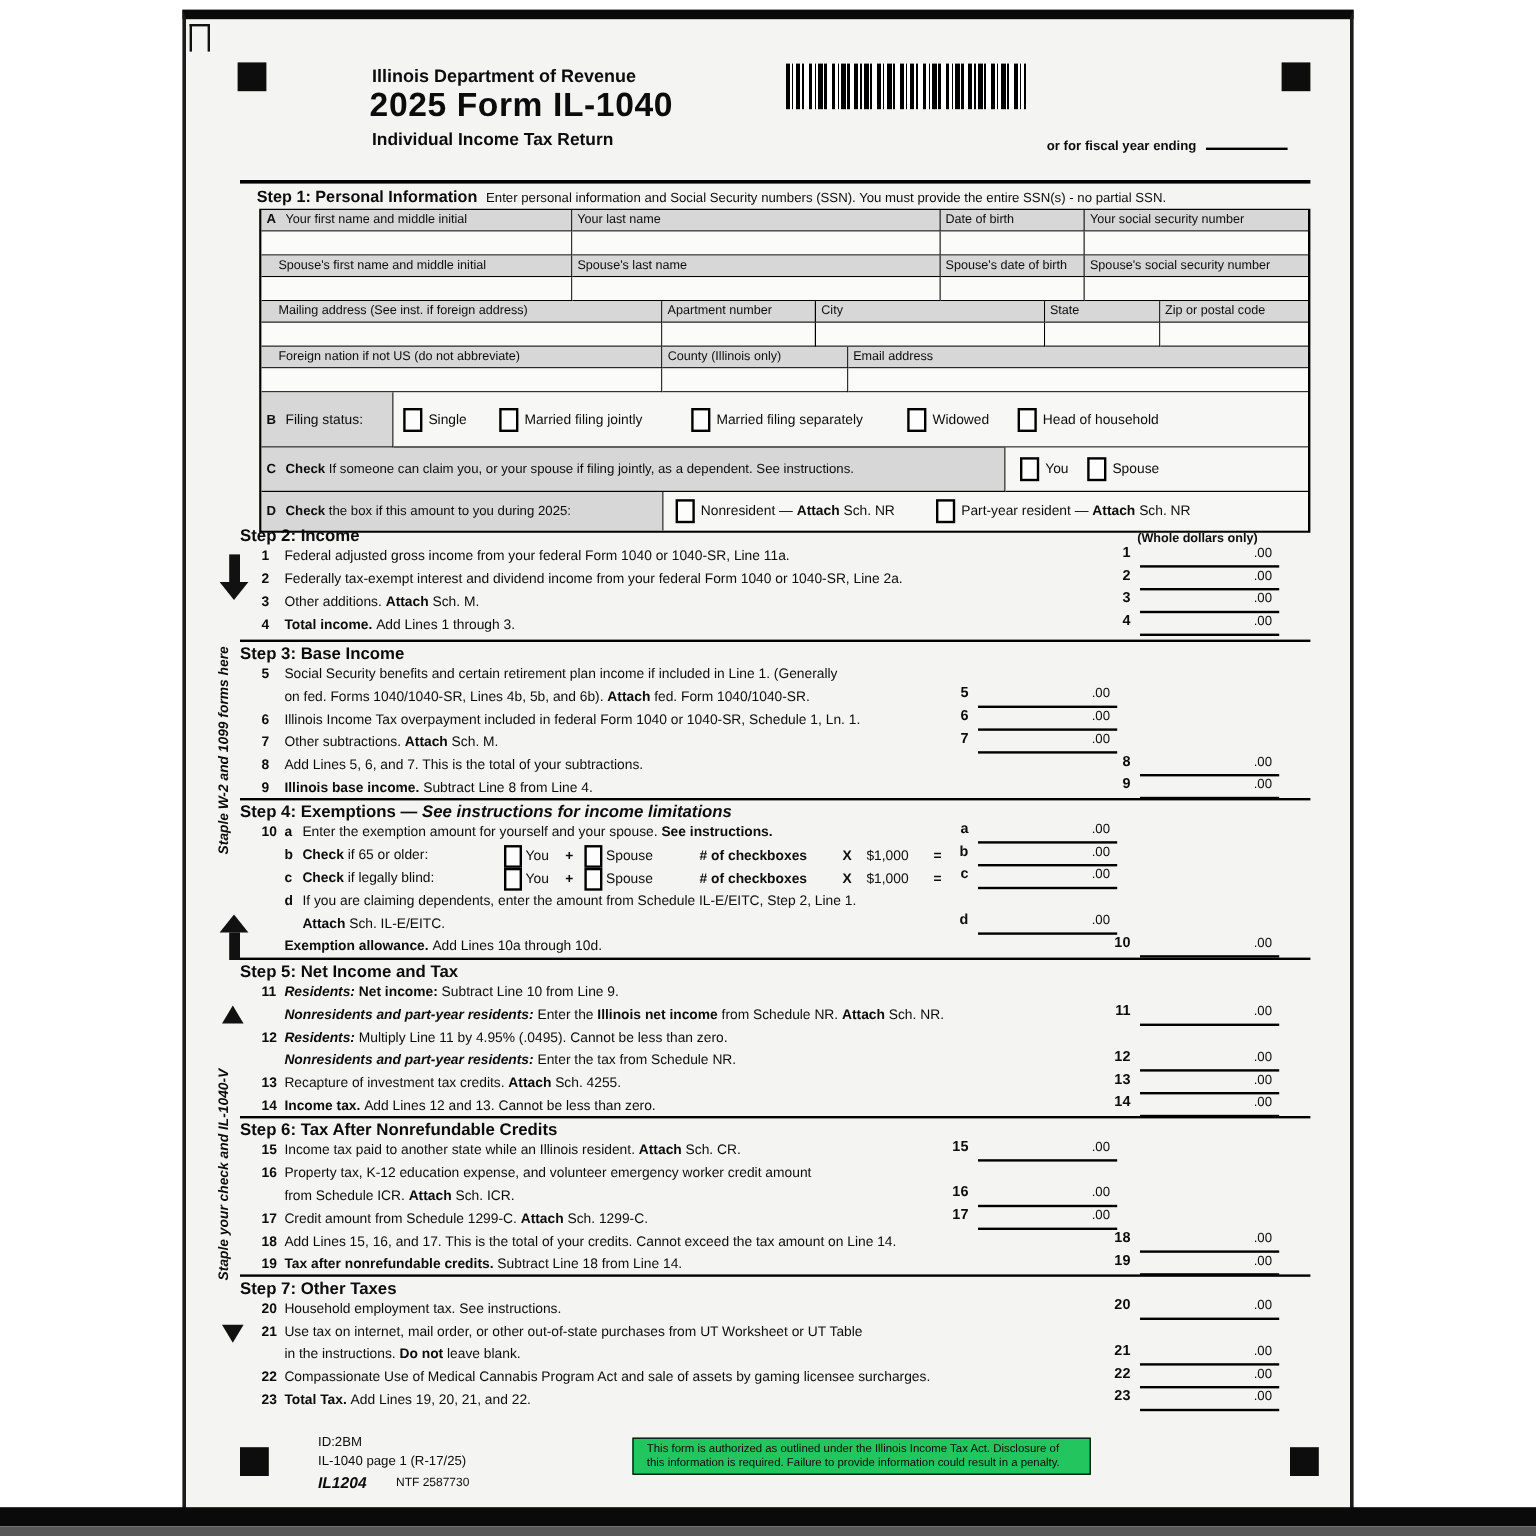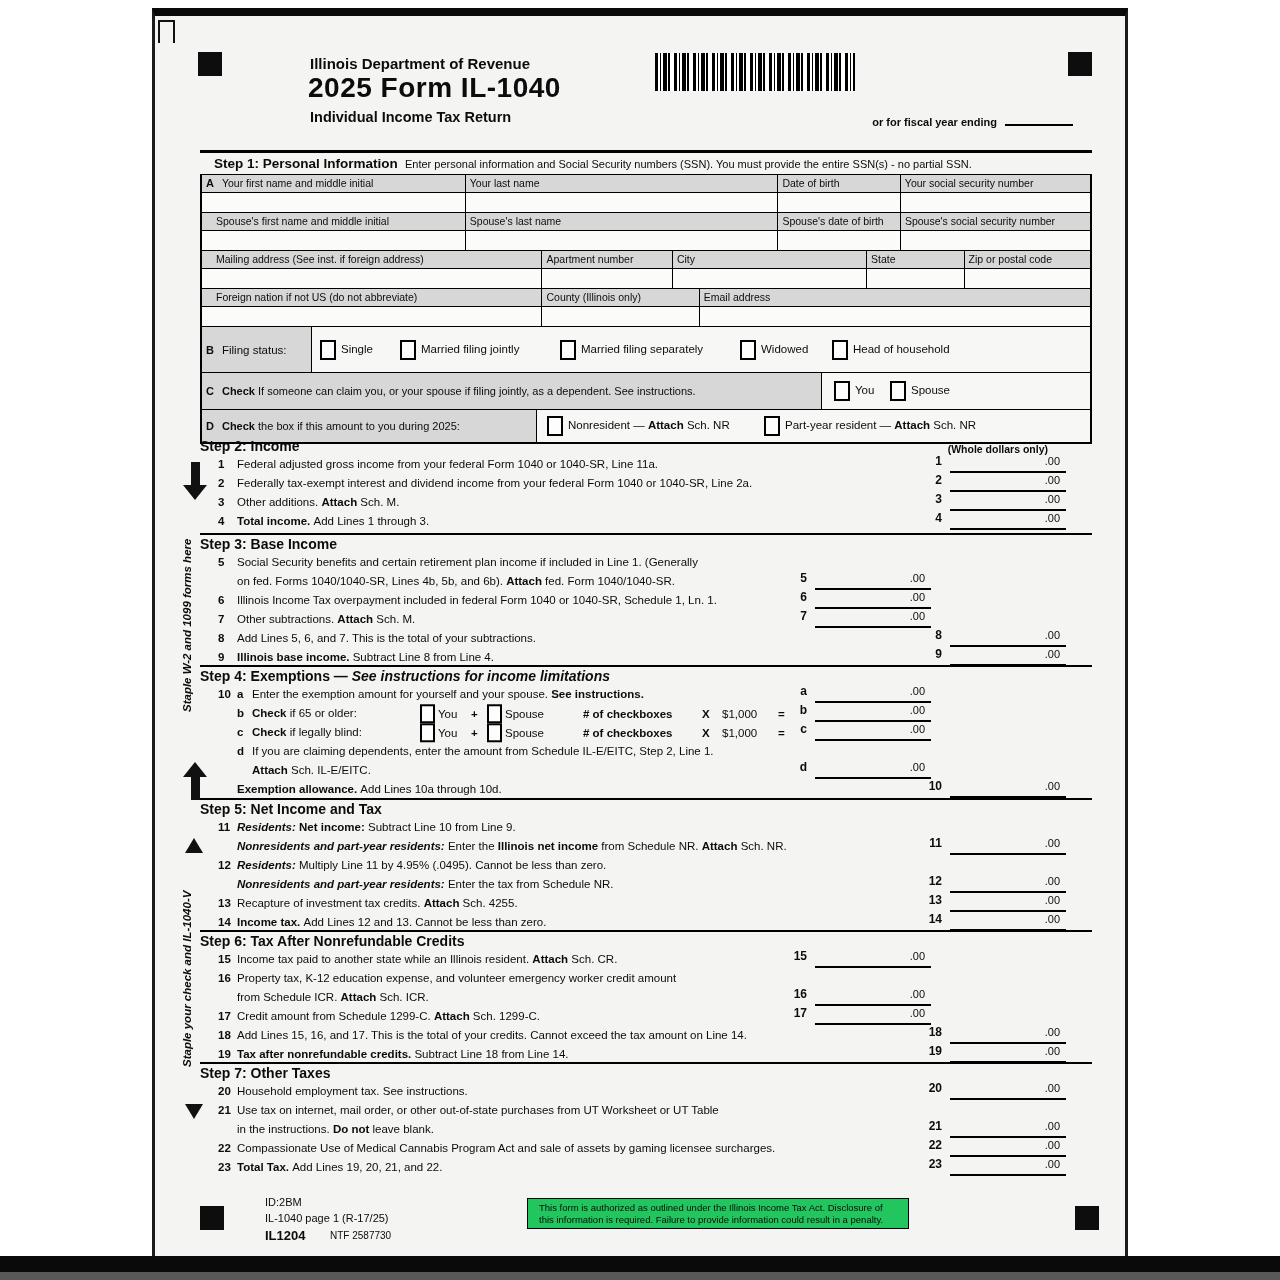--- a/index.html
+++ b/index.html
@@ -21,21 +21,21 @@
   .hdr-sub{position:absolute;left:110px;top:93px;font-size:14.5px;font-weight:700;}
   .barcode{position:absolute;left:455px;top:37px;width:200px;height:38px;
      background:repeating-linear-gradient(90deg,#000 0 3px,#fff 3px 5px,#000 5px 6px,#fff 6px 8px,#000 8px 12px,#fff 12px 13px,#000 13px 15px,#fff 15px 19px);}
   .fiscal{position:absolute;top:100px;right:19px;font-size:11px;font-weight:700;white-space:nowrap;}
   .fiscal-line{display:inline-block;width:68px;border-bottom:2px solid #000;margin-left:8px;}
   
   .step1{position:absolute;left:0;top:134px;width:892px;border-top:3px solid #000;}
   .s1head{height:19px;padding-top:2px;line-height:17px;}
   .s1title{font-size:13.5px;font-weight:700;margin-left:14px;}
   .s1sub{font-size:11px;margin-left:4px;}
-  .s1table{border:2px solid #000;border-top:1.5px solid #000;}
+  .s1table{border:2px solid #000;border-top:1.5px solid #000;margin-left:16px;}
   .s1row{display:flex;}
   .cell{box-sizing:border-box;border-right:1.5px solid #000;border-bottom:1.5px solid #000;
         padding:2px 4px;overflow:hidden;white-space:nowrap;}
   .cell:last-child{border-right:none;}
   .lab{background:#d7d7d7;font-size:10.5px;height:18px;}
   .inp{background:#fbfbfa;height:20px;}
   .letter{font-weight:700;font-size:11px;margin-right:8px;}
   .rowB .cell,.rowC .cell,.rowD .cell{display:flex;align-items:center;}
   .rowB .lab2,.rowC .lab2,.rowD .lab2{background:#d7d7d7;font-size:11.5px;}
   .rowB .cell{height:46px;}
@@ -77,21 +77,21 @@
   .arr .head-u{width:0;height:0;border-left:12px solid transparent;border-right:12px solid transparent;
          border-bottom:15px solid #111;}
   .tri-u{width:0;height:0;border-left:9px solid transparent;border-right:9px solid transparent;
          border-bottom:15px solid #111;position:absolute;}
   .tri-d{width:0;height:0;border-left:9px solid transparent;border-right:9px solid transparent;
          border-top:15px solid #111;position:absolute;}
   
   .footer{position:absolute;left:0;top:1176px;width:892px;font-size:11px;}
   .f-id{position:absolute;left:65px;top:4px;}
   .f-page{position:absolute;left:65px;top:20px;}
-  .f-code{position:absolute;left:65px;top:36px;font-weight:700;font-size:13px;}
+  .f-code{position:absolute;left:65px;top:36px;font-weight:700;font-size:13px;font-style:italic;}
   .f-ntf{position:absolute;left:130px;top:38px;font-size:10px;}
   .notice{position:absolute;left:327px;top:6px;width:358px;border:1.5px solid #000;
           font-size:9.5px;line-height:11.5px;padding:3px 11px;text-align:left;background:#22c55e;}
 </style>
 </head>
 <body>
 
 <div class="page">
   <div class="corner-bracket"></div>
   <div class="reg" style="left:43px;top:36px;"></div>

